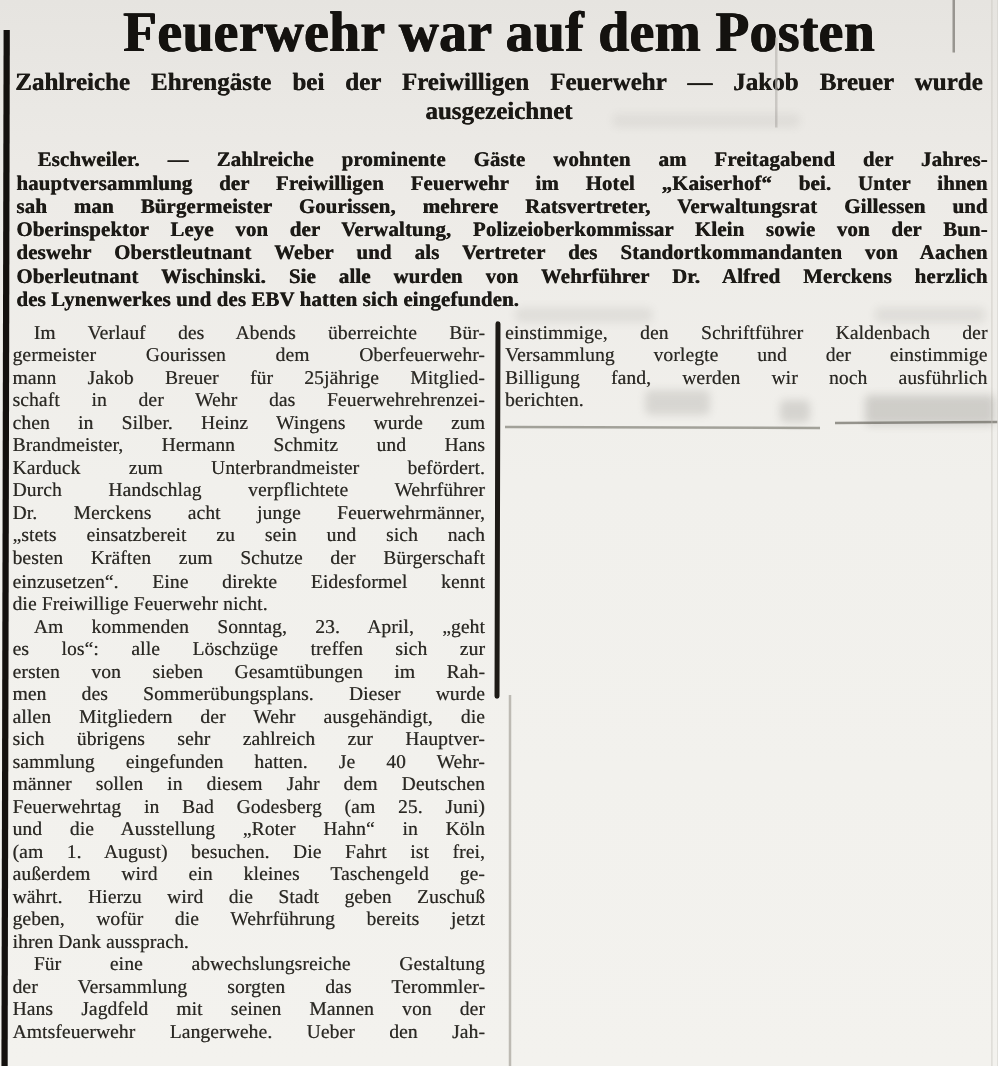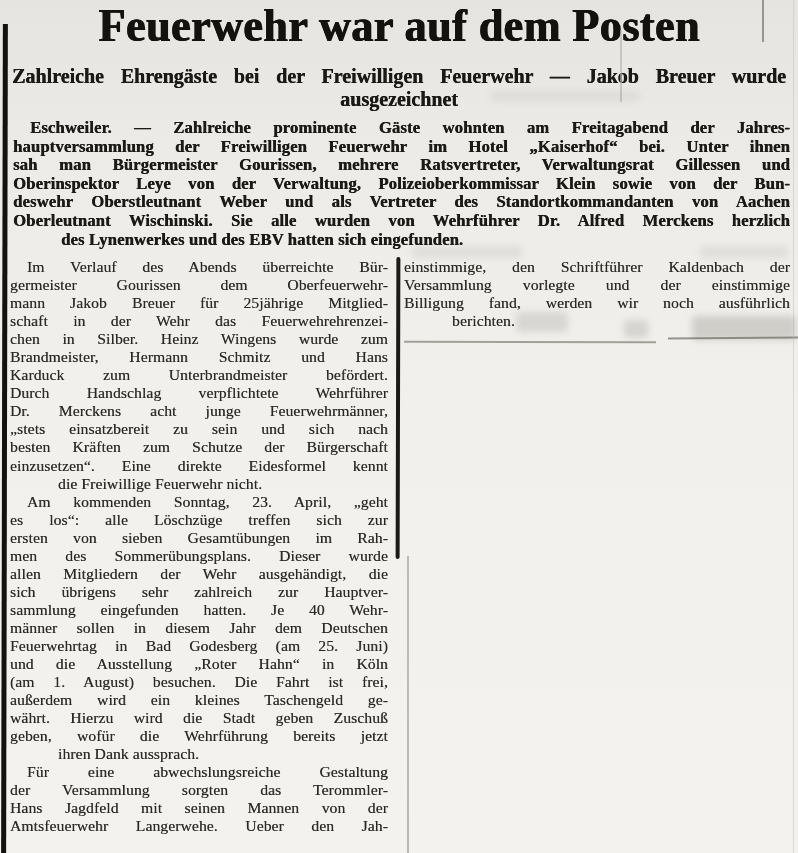--- a/index.html
+++ b/index.html
@@ -10,40 +10,40 @@
     color:#201e1b;
     padding-left:11px;
   }
   
   .masthead{position:absolute;top:2px;left:12px;width:774px;text-align:center;}
   .headline{
     margin:0;font-size:44px;line-height:47px;font-weight:bold;letter-spacing:.5px;
     color:#14120f;text-shadow:1px 0 0 currentColor,0 .5px 0 currentColor;
     transform:scaleY(1.04);
   }
-  .subhead{margin-top:16px;font-weight:bold;color:#1b1915;}
+  .subhead{margin-top:6px;font-weight:bold;color:#1b1915;}
   .subhead-1{font-size:20px;line-height:23px;text-align:justify;text-align-last:justify;
     text-shadow:.4px 0 0 currentColor;}
   .subhead-2{font-size:20px;line-height:22px;text-align:center;text-shadow:.4px 0 0 currentColor;}
   
   .lead{
     position:absolute;top:119px;left:13px;width:777px;
     font-size:16.6px;line-height:18.6px;font-weight:bold;color:#1c1a16;
     text-shadow:.45px 0 0 currentColor;letter-spacing:.15px;
   }
   
   .col{
     position:absolute;top:258px;
     font-size:15.6px;line-height:18.05px;color:#2a2823;
     text-shadow:.3px 0 0 rgba(20,18,14,.55);letter-spacing:.1px;
   }
   .col-left{left:10px;width:378px;}
   .col-right{left:404px;width:386px;}
   .tl{text-align:justify;text-align-last:justify;}
-  .tl-end{text-align-last:left;margin-left:48px;}
+  .tl-end{text-align-last:left;}
   .para.indent .tl:first-child{text-indent:17px;}
   
   .left-border{position:absolute;left:2px;top:24px;bottom:-2px;width:4.5px;background:#14110e;
     transform:rotate(.12deg);}
   .divider-dark{position:absolute;left:396px;top:257px;height:302px;width:3.5px;background:#1d1a16;
     border-radius:2px;transform:rotate(.15deg);}
   .divider-light{position:absolute;left:407px;top:556px;height:297px;width:1.5px;background:#bdbab3;}
   .rule-right-1{position:absolute;left:404px;top:341px;width:252px;height:1.6px;background:#8f8d85;
     transform:rotate(.15deg);opacity:.8;}
   .rule-right-2{position:absolute;left:668px;top:337px;width:130px;height:1.7px;background:#85837b;

